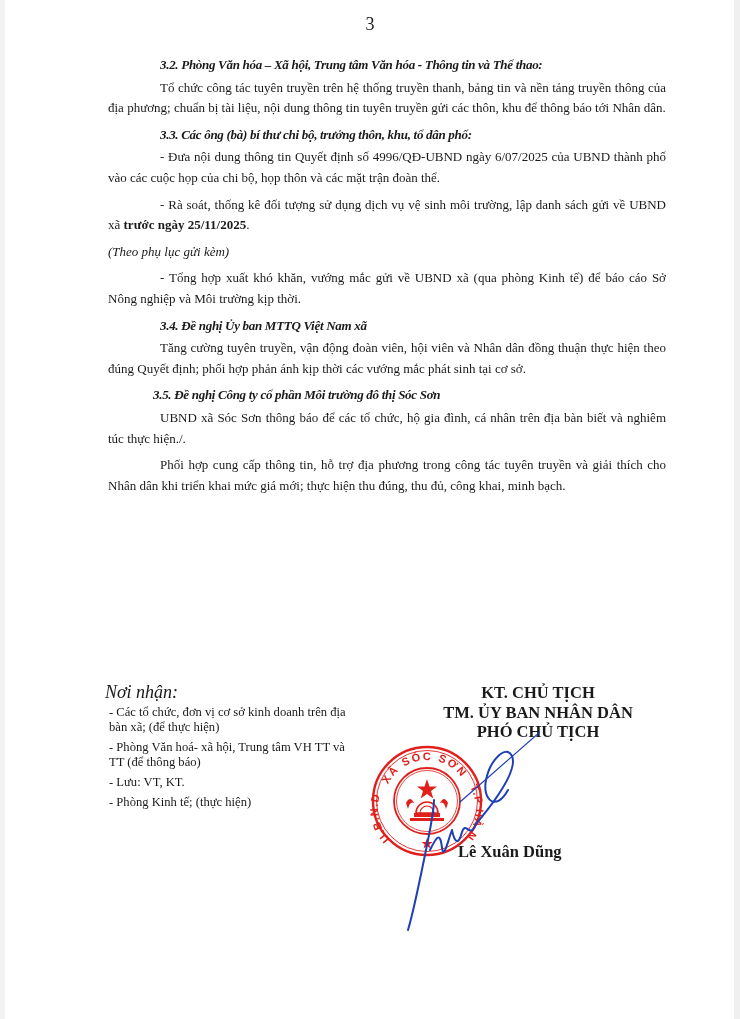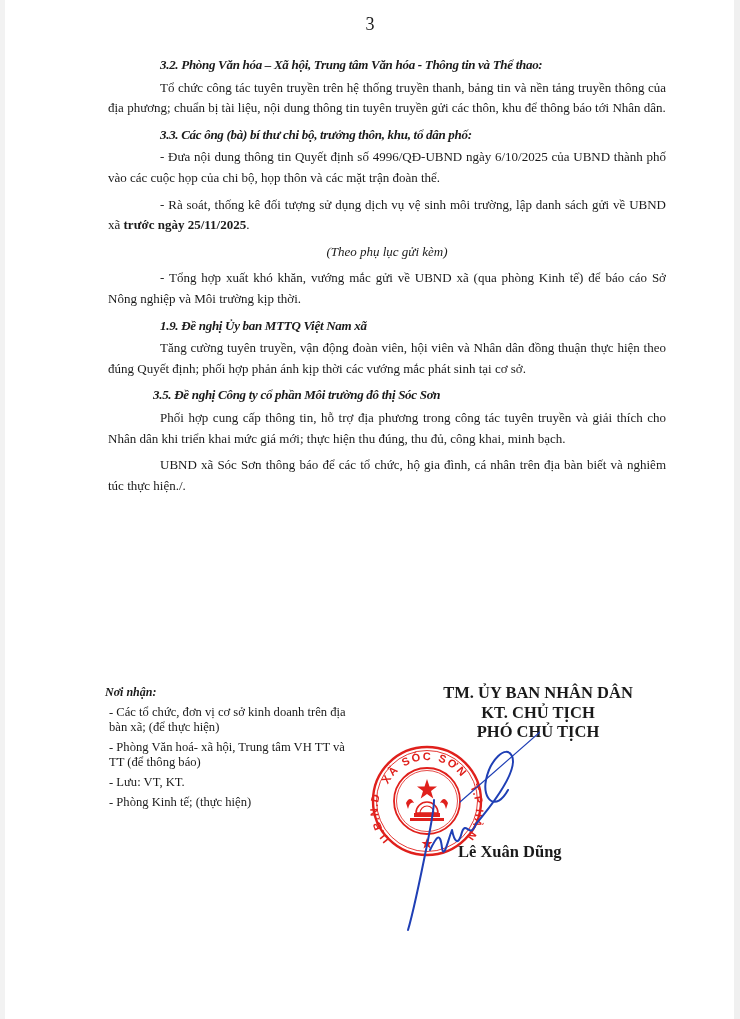--- a/index.html
+++ b/index.html
@@ -12,25 +12,25 @@
   }
   .edge-left { position: absolute; left: 0; top: 0; width: 5px; height: 1019px; background: #f2f2f2; }
   .edge-right { position: absolute; right: 0; top: 0; width: 6px; height: 1019px; background: #f0f0f0; }
   .page { position: absolute; left: 0; top: 0; width: 740px; height: 1019px; }
 
   .page-number { position: absolute; top: 14px; left: 0; width: 740px; text-align: center; font-size: 18px; }
 
   .body-text { position: absolute; left: 108px; top: 55px; width: 558px; font-size: 13px; line-height: 20.6px; }
   .heading { font-style: italic; font-weight: bold; text-indent: 52px; margin: 0 0 2px 0; white-space: nowrap; letter-spacing: -0.3px; }
   .para { text-align: justify; text-indent: 52px; margin: 0 0 6px 0; }
-  .center-note { text-align: center; font-style: italic; margin: 0 0 6px 0; }
+  .center-note { font-style: italic; margin: 0 0 6px 0; }
   b.bold { font-weight: bold; }
 
   .recipients { position: absolute; left: 105px; top: 685px; width: 260px; font-size: 12.6px; line-height: 15.6px; }
-  .recipients .title { font-weight: bold; font-style: italic; font-size: 12px; margin-bottom: 1px; }
+  .recipients .title { font-weight: normal; font-style: italic; font-size: 18px; margin-bottom: 1px; }
   .recipients .item { margin: 4px; }
 
   .sign-block { position: absolute; left: 398px; top: 683px; width: 280px; text-align: center; font-weight: bold; font-size: 16.5px; line-height: 19.5px; }
   .signer-name { position: absolute; left: 458px; top: 842px; font-weight: bold; font-size: 16.5px; }
 
   .stamp { position: absolute; left: 370px; top: 743px; width: 114px; height: 116px; }
   .signature { position: absolute; left: 400px; top: 720px; width: 140px; height: 220px; }
 </style>
 </head>
 <body>
@@ -41,45 +41,45 @@
 <div class="page">
 
   <div class="page-number">3</div>
 
   <div class="body-text">
 
     <p class="heading">3.2.  Phòng Văn hóa – Xã hội, Trung tâm Văn hóa - Thông tin và Thể thao:</p>
     <p class="para">Tổ chức công tác tuyên truyền trên hệ thống truyền thanh, bảng tin và nền tảng truyền thông của địa phương; chuẩn bị tài liệu, nội dung thông tin tuyên truyền gửi các thôn, khu để thông báo tới Nhân dân.</p>
 
     <p class="heading">3.3. Các ông (bà) bí thư chi bộ, trưởng thôn, khu, tổ dân phố:</p>
-    <p class="para">- Đưa nội dung thông tin Quyết định số 4996/QĐ-UBND ngày 6/10/2025 của UBND thành phố vào các cuộc họp của chi bộ, họp thôn và các mặt trận đoàn thể.</p>
+    <p class="para">- Đưa nội dung thông tin Quyết định số 4996/QĐ-UBND ngày 6/07/2025 của UBND thành phố vào các cuộc họp của chi bộ, họp thôn và các mặt trận đoàn thể.</p>
     <p class="para"><span>- Rà soát, thống kê đối tượng sử dụng dịch vụ vệ sinh môi trường, lập danh sách gửi về UBND xã </span><b class="bold">trước ngày 25/11/2025</b><span>.</span></p>
     <p class="center-note">(Theo phụ lục gửi kèm)</p>
     <p class="para">- Tổng hợp xuất khó khăn, vướng mắc gửi về UBND xã (qua phòng Kinh tế) để báo cáo Sở Nông nghiệp và Môi trường kịp thời.</p>
 
-    <p class="heading">1.9. Đề nghị Ủy ban MTTQ Việt Nam xã</p>
+    <p class="heading">3.4. Đề nghị Ủy ban MTTQ Việt Nam xã</p>
     <p class="para">Tăng cường tuyên truyền, vận động đoàn viên, hội viên và Nhân dân đồng thuận thực hiện theo đúng Quyết định; phối hợp phản ánh kịp thời các vướng mắc phát sinh tại cơ sở.</p>
 
     <p class="heading" style="text-indent:45px">3.5. Đề nghị Công ty cổ phần Môi trường đô thị Sóc Sơn</p>
+    <p class="para">UBND xã Sóc Sơn thông báo để các tổ chức, hộ gia đình, cá nhân trên địa bàn biết và nghiêm túc thực hiện./.</p>
+
     <p class="para">Phối hợp cung cấp thông tin, hỗ trợ địa phương trong công tác tuyên truyền và giải thích cho Nhân dân khi triển khai mức giá mới; thực hiện thu đúng, thu đủ, công khai, minh bạch.</p>
-
-    <p class="para">UBND xã Sóc Sơn thông báo để các tổ chức, hộ gia đình, cá nhân trên địa bàn biết và nghiêm túc thực hiện./.</p>
   </div>
 
   <div class="recipients">
     <div class="title">Nơi nhận:</div>
     <p class="item">- Các tổ chức, đơn vị cơ sở kinh doanh trên địa bàn xã; (để thực hiện)</p>
     <p class="item">- Phòng Văn hoá- xã hội, Trung tâm VH TT và TT (để thông báo)</p>
     <p class="item">- Lưu: VT, KT.</p>
     <p class="item">- Phòng Kinh tế; (thực hiện)</p>
   </div>
 
   <div class="sign-block">
+    <div>KT. CHỦ TỊCH</div>
     <div>TM. ỦY BAN NHÂN DÂN</div>
-    <div>KT. CHỦ TỊCH</div>
     <div>PHÓ CHỦ TỊCH</div>
   </div>
 
   <svg class="stamp" viewBox="0 0 114 116" xmlns="http://www.w3.org/2000/svg">
     <defs>
       <path id="stampArcTop" d="M 14 60 A 43 43 0 0 1 100 60"></path>
       <path id="stampArcLeft" d="M 20 96 A 44 44 0 0 1 13 45"></path>
       <path id="stampArcRight" d="M 100 44 A 44 44 0 0 1 93 97"></path>
     </defs>
     <g fill="none" stroke="#e0201c">

